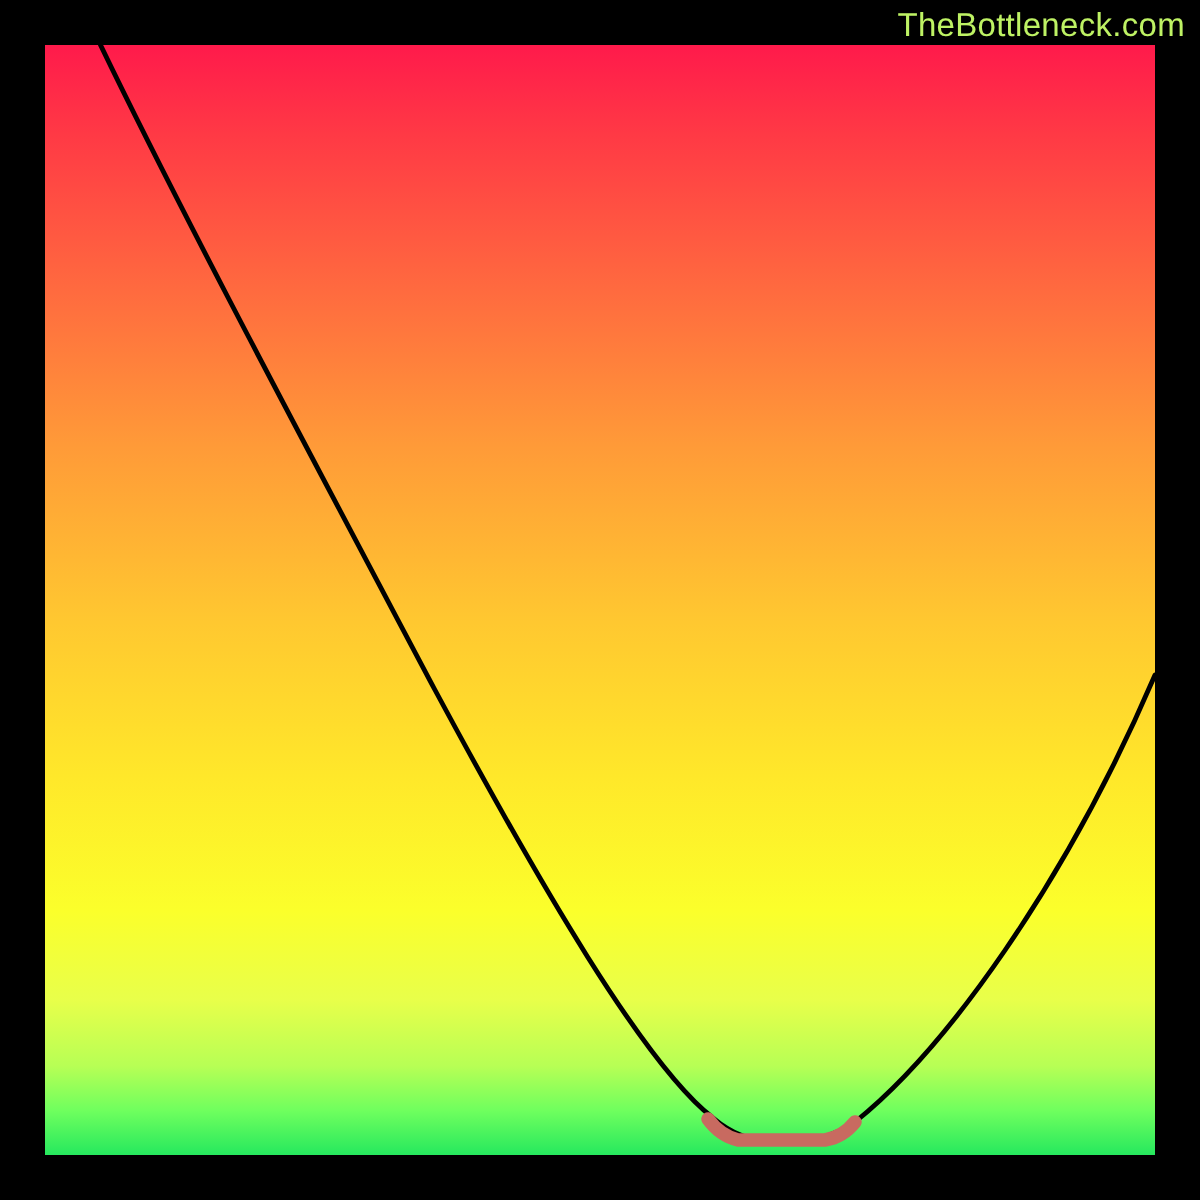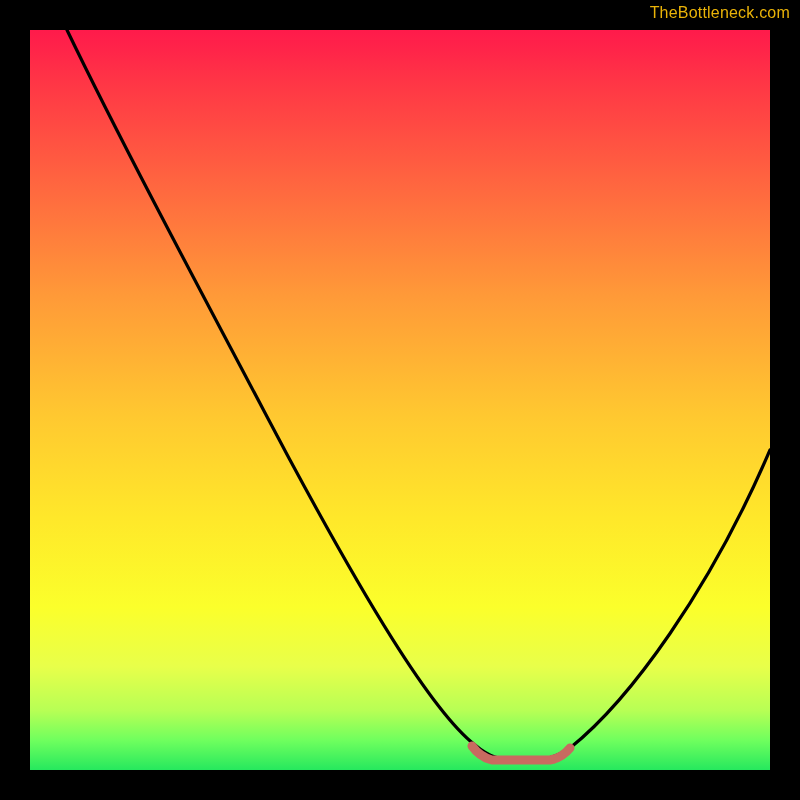--- a/index.html
+++ b/index.html
@@ -16,22 +16,22 @@
     top: 0;
     left: 0;
     width: 800px;
     height: 800px;
     background: #000;
   }
   .watermark {
     position: absolute;
     top: 4px;
     right: 10px;
-    color: #eab308;
-    font-size: 16px;
+    color: #bef264;
+    font-size: 22px;
     font-weight: 500;
     letter-spacing: 0.2px;
     z-index: 5;
   }
   .plot-area {
     position: absolute;
     top: 30px;
     left: 30px;
     width: 740px;
     height: 740px;

